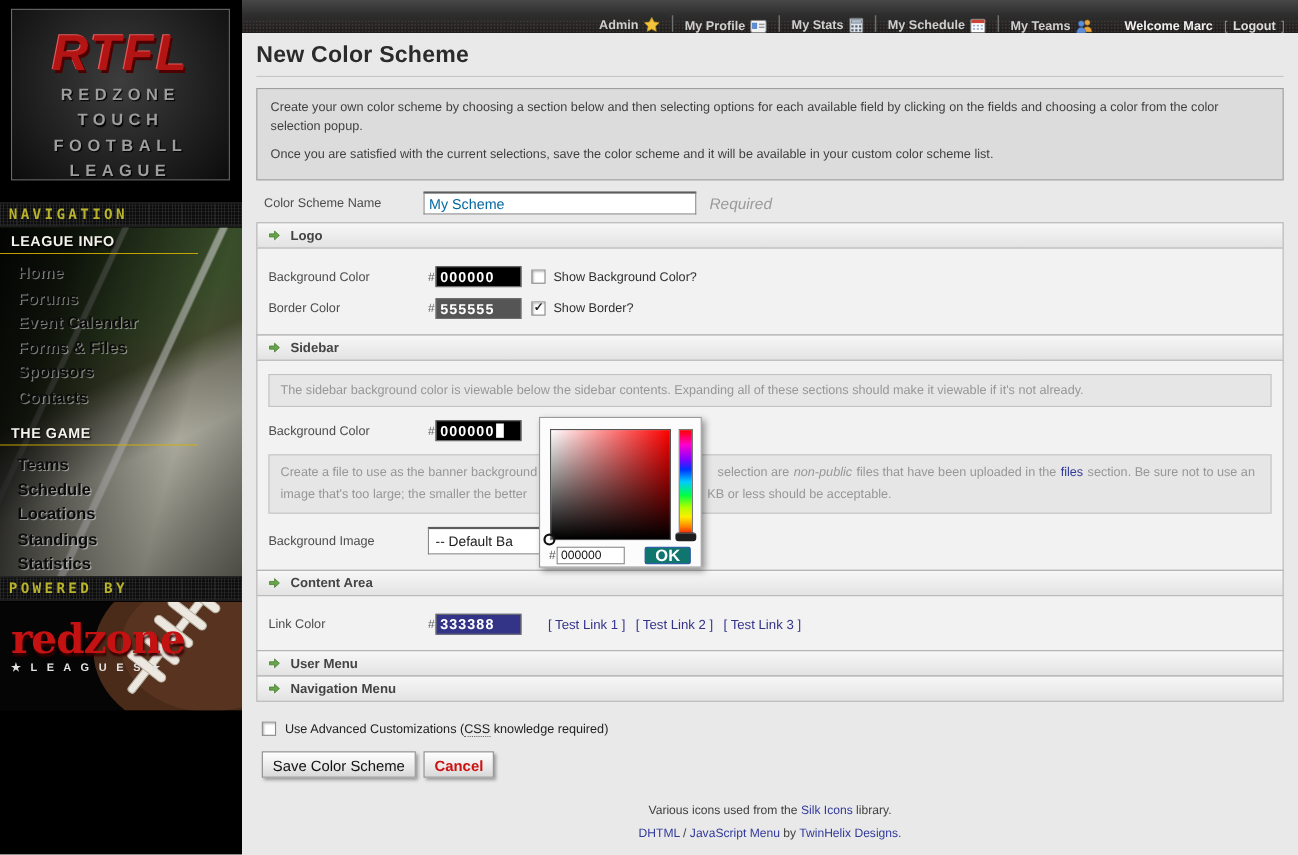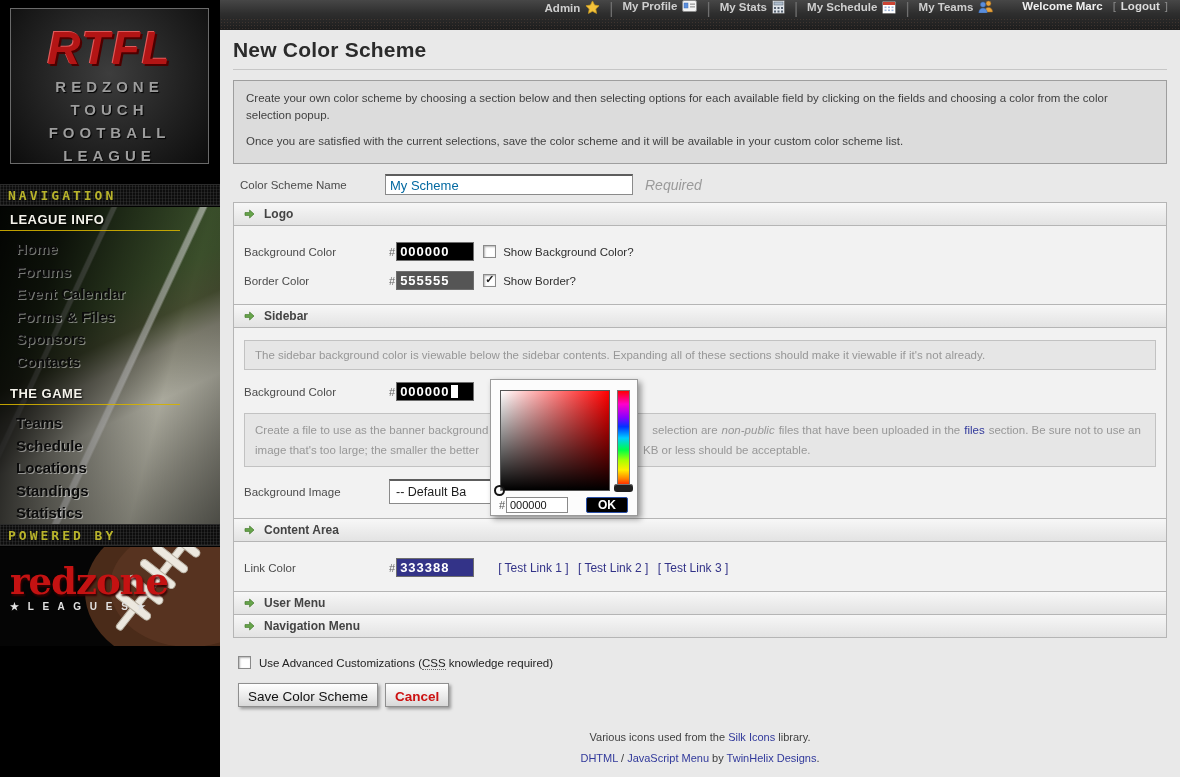--- a/index.html
+++ b/index.html
@@ -40,21 +40,21 @@
   #powered-logo { position:absolute; left:0; top:547px; width:220px; height:99px; background:#050505; overflow:hidden; }
   .rz-wrap { position:absolute; left:10px; top:16px; z-index:2; }
   .rz-title { font-family:"DejaVu Serif", serif; font-weight:bold; font-size:37px; line-height:36px;
     color:#c41212; letter-spacing:-1px; text-shadow:1px 2px 2px #3a0000; }
   .rz-sub { margin-top:2px; font-size:10px; font-weight:bold; letter-spacing:3px; color:#e2e2e2; }
   .laces-svg { position:absolute; right:0; top:0; z-index:1; }
 
   
   #topbar { position:absolute; left:220px; top:0; width:960px; height:30px; z-index:6;
     background:linear-gradient(#474747 0%, #2e2e2e 45%, #1d1d1d 100%);
-    display:flex; align-items:flex-start; justify-content:flex-end; padding-right:12px; }
+    display:flex; align-items:flex-end; justify-content:flex-end; padding-right:12px; }
   #topbar::before { content:""; position:absolute; left:0; bottom:0; width:100%; height:12px;
     background-image:radial-gradient(rgba(90,70,60,.5) 1px, transparent 1px); background-size:3px 3px; }
   .tb-item { display:flex; align-items:center; color:#cfcfcf; font-size:11.5px; font-weight:bold; cursor:pointer; z-index:1; }
   .tb-item .ticon { margin-left:5px; display:inline-flex; }
   .tb-sep { color:#6f6f6f; margin:0 9px; z-index:1; }
   .tb-welcome { color:#f0f0f0; font-size:11.5px; font-weight:bold; margin-left:28px; z-index:1; }
   .tb-logout { display:flex; align-items:center; margin-left:10px; z-index:1; }
   .tb-bracket { color:#8a8a8a; font-size:11.5px; }
   .tb-logout-label { color:#dcdcdc; font-size:11.5px; font-weight:bold; margin:0 5px; cursor:pointer; }
 
@@ -129,22 +129,22 @@
   .hue-bar { position:absolute; left:126px; top:10px; width:13px; height:96px; border:1px solid #777;
     background:linear-gradient(to bottom, #ff0000 0%, #ff00cc 14%, #8800ff 28%, #0033ff 38%, #00ccff 50%,
                #00ff44 63%, #aaff00 74%, #ffee00 84%, #ff8800 93%, #ff2200 100%); cursor:pointer; }
   .hue-handle { position:absolute; left:123px; top:104px; width:19px; height:8px; background:#1e1e1e;
     border-radius:3px; box-shadow:inset 0 1px 0 #777; cursor:grab; }
   .cursor-circle { position:absolute; left:3px; top:105px; width:11px; height:11px; border-radius:50%;
     border:2px solid #111; background:rgba(255,255,255,.25); }
   .picker-hash { position:absolute; left:8px; top:119px; font-size:11px; color:#555; }
   .picker-input { position:absolute; left:15px; top:117px; width:62px; height:16px; border:1px solid #8a8a8a;
     font-family:"Liberation Sans", sans-serif; font-size:11px; color:#111; padding:0 3px; background:#fff; }
-  .picker-ok { position:absolute; right:9px; top:117px; width:42px; height:16px; background:#000000;
-    border:1px solid #2a50a8; border-radius:2px; color:#fff; font-weight:bold; font-size:12px;
+  .picker-ok { position:absolute; right:9px; top:117px; width:42px; height:16px; background:#0f766e;
+    border:1px solid #2a50a8; border-radius:2px; color:#fff; font-weight:bold; font-size:15px;
     text-align:center; line-height:15px; cursor:pointer; }
 </style>
 </head>
 <body>
 
 <div id="app">
 
   <div id="sidebar">
     <div class="logo-box">
       <div class="logo-rtfl">RTFL</div>

